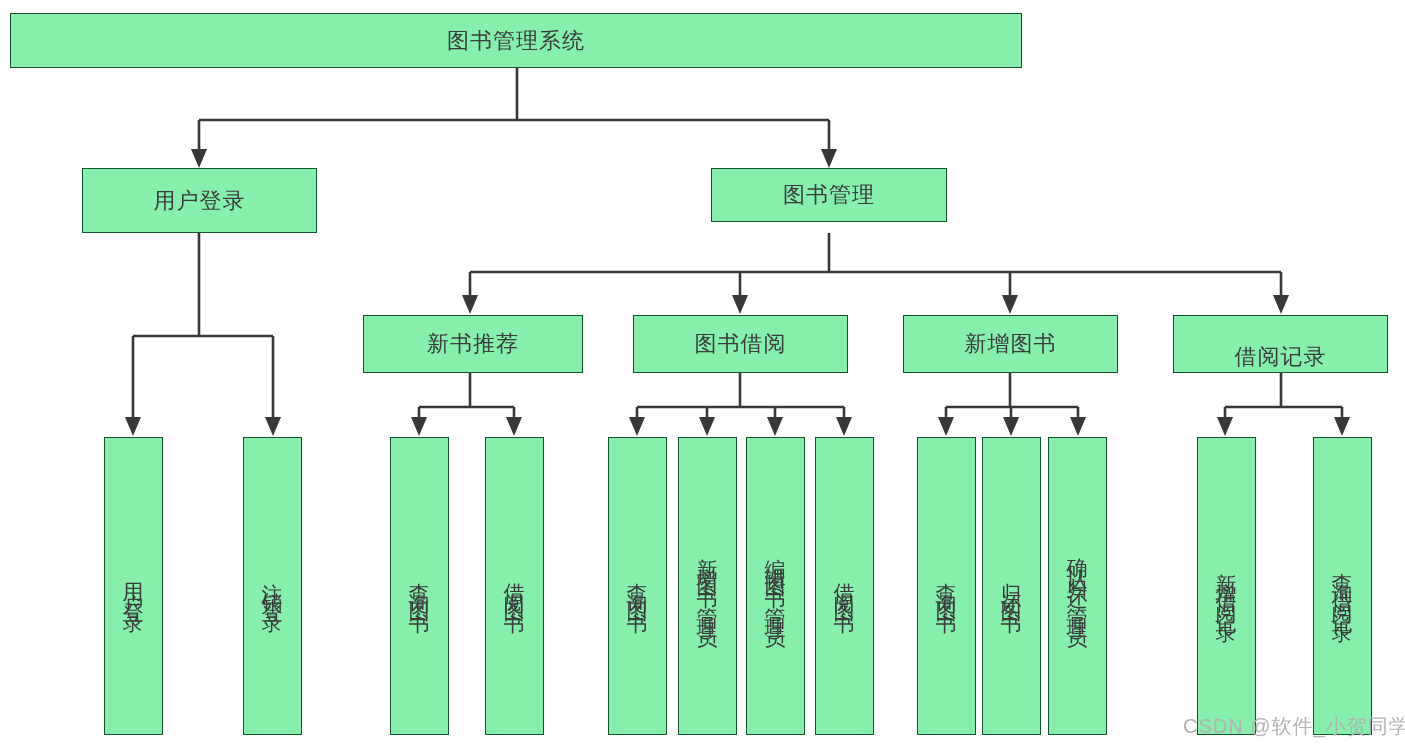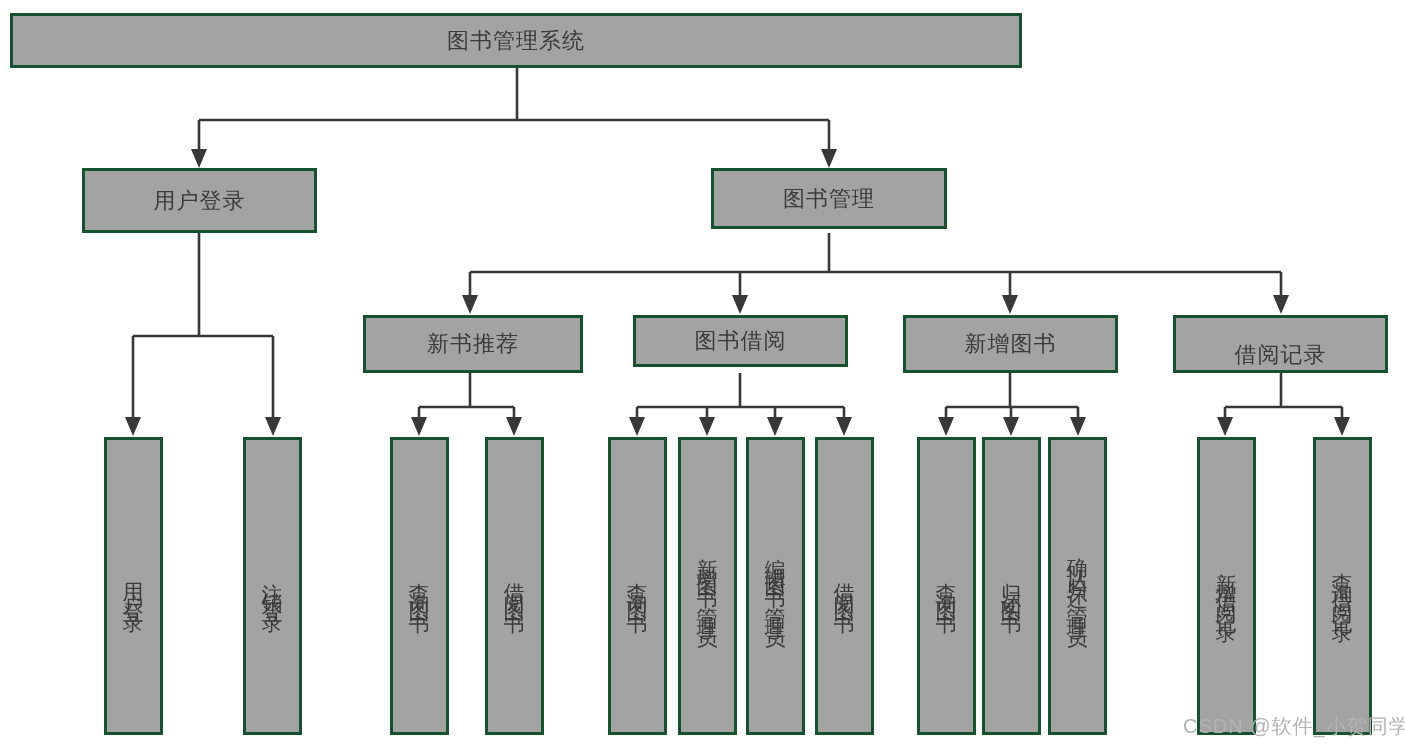--- a/index.html
+++ b/index.html
@@ -7,22 +7,22 @@
     position:relative;
     width:1405px;height:747px;
     background:#ffffff;
     font-family:"Liberation Sans","DejaVu Sans",sans-serif;
     overflow:hidden;
   }
   .wires{position:absolute;left:0;top:0;width:1405px;height:747px;}
   .box{
     position:absolute;
     box-sizing:border-box;
-    border:3px solid #14532d;
-    background:#a3a3a3;
+    border:1px solid #14532d;
+    background:#86efac;
     display:flex;
     align-items:center;
     justify-content:center;
     color:#3b3b3b;
   }
   .box.h span{
     font-size:22px;
     letter-spacing:1px;
     white-space:nowrap;
   }
@@ -30,23 +30,23 @@
     writing-mode:vertical-lr;
     text-orientation:mixed;
     font-size:21px;
     letter-spacing:10px;
     line-height:1.1;
     white-space:nowrap;
   }
   
   #n-root   {left:10px;  top:13px;  width:1012px; height:55px;}
   #n-login  {left:82px;  top:168px; width:235px;  height:65px;}
-  #n-mgmt   {left:711px; top:168px; width:236px;  height:61px;}
+  #n-mgmt   {left:711px; top:168px; width:236px;  height:54px;}
   #n-l3-0   {left:363px; top:315px; width:220px;  height:58px;}
-  #n-l3-1   {left:633px; top:315px; width:215px;  height:52px;}
+  #n-l3-1   {left:633px; top:315px; width:215px;  height:58px;}
   #n-l3-2   {left:903px; top:315px; width:215px;  height:58px;}
   #n-l3-3   {left:1173px;top:315px; width:215px;  height:58px;align-items:flex-end;}
   .leaf{top:437px;width:59px;height:298px;}
   #lf-a0{left:104px;} #lf-a1{left:243px;}
   #lf-b0{left:390px;} #lf-b1{left:485px;}
   #lf-c0{left:608px;} #lf-c1{left:678px;} #lf-c2{left:746px;} #lf-c3{left:815px;}
   #lf-d0{left:917px;} #lf-d1{left:982px;} #lf-d2{left:1048px;}
   #lf-e0{left:1197px;} #lf-e1{left:1313px;}
   .watermark{
     position:absolute;

